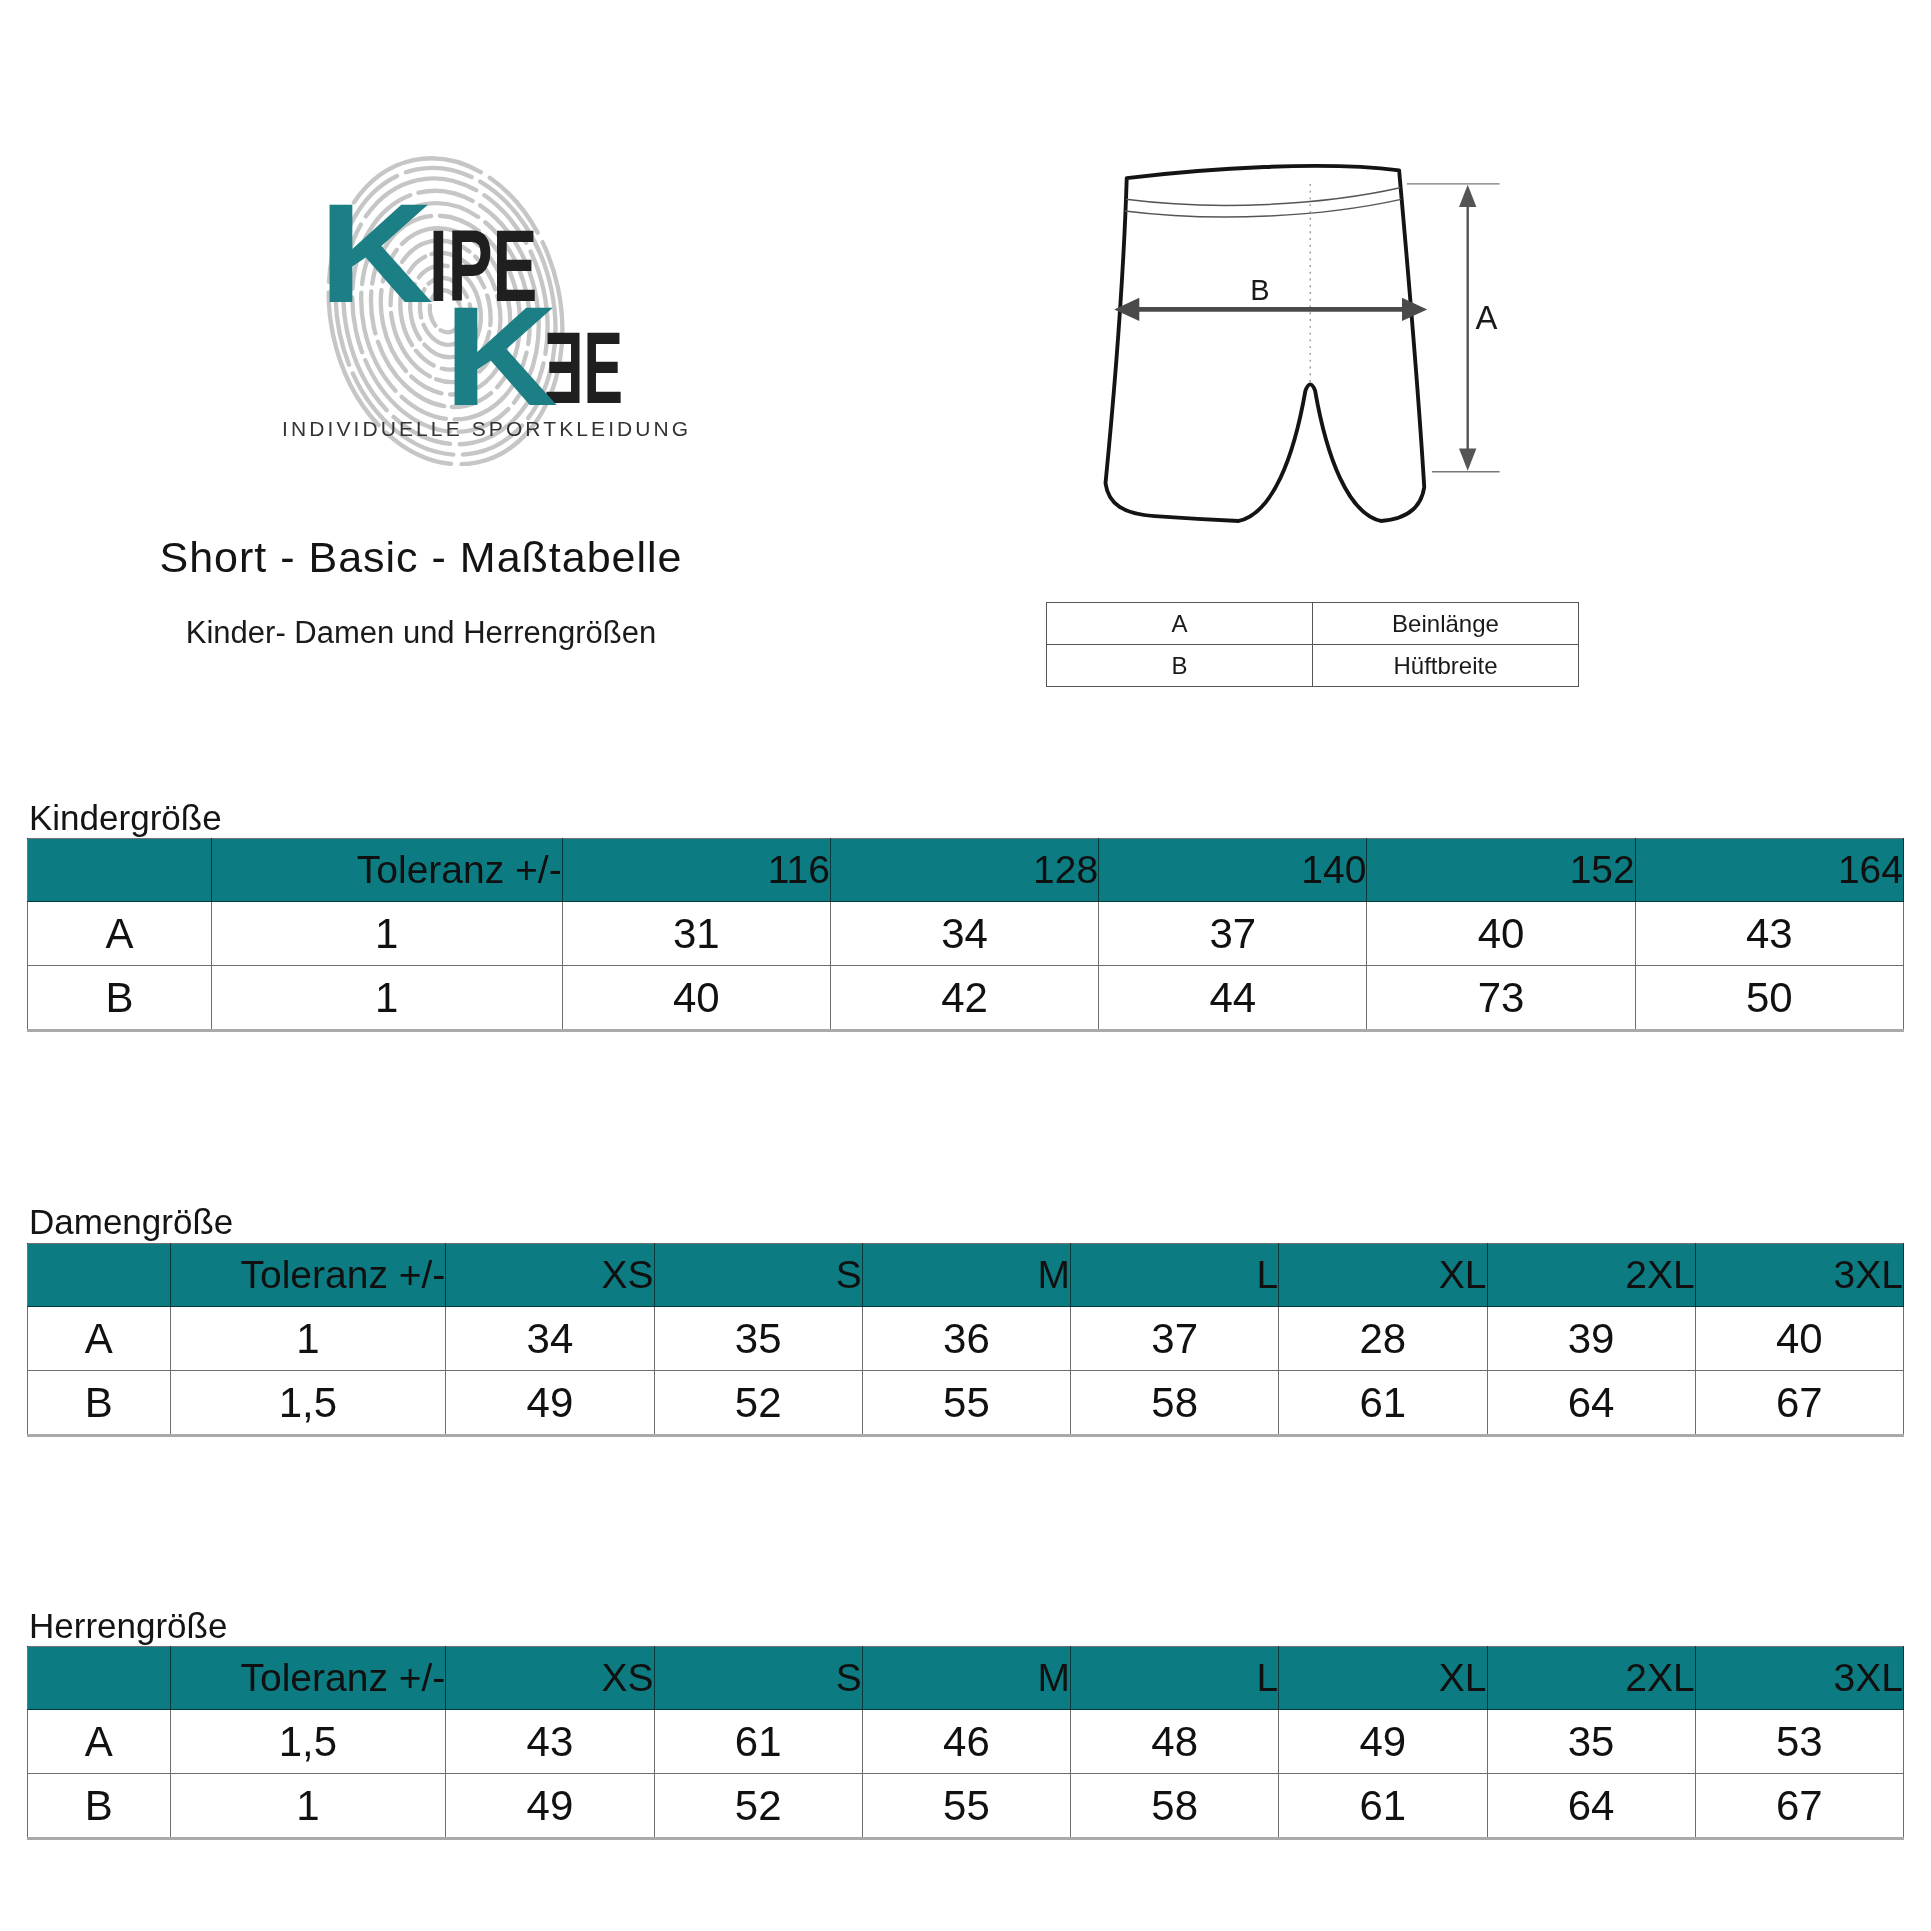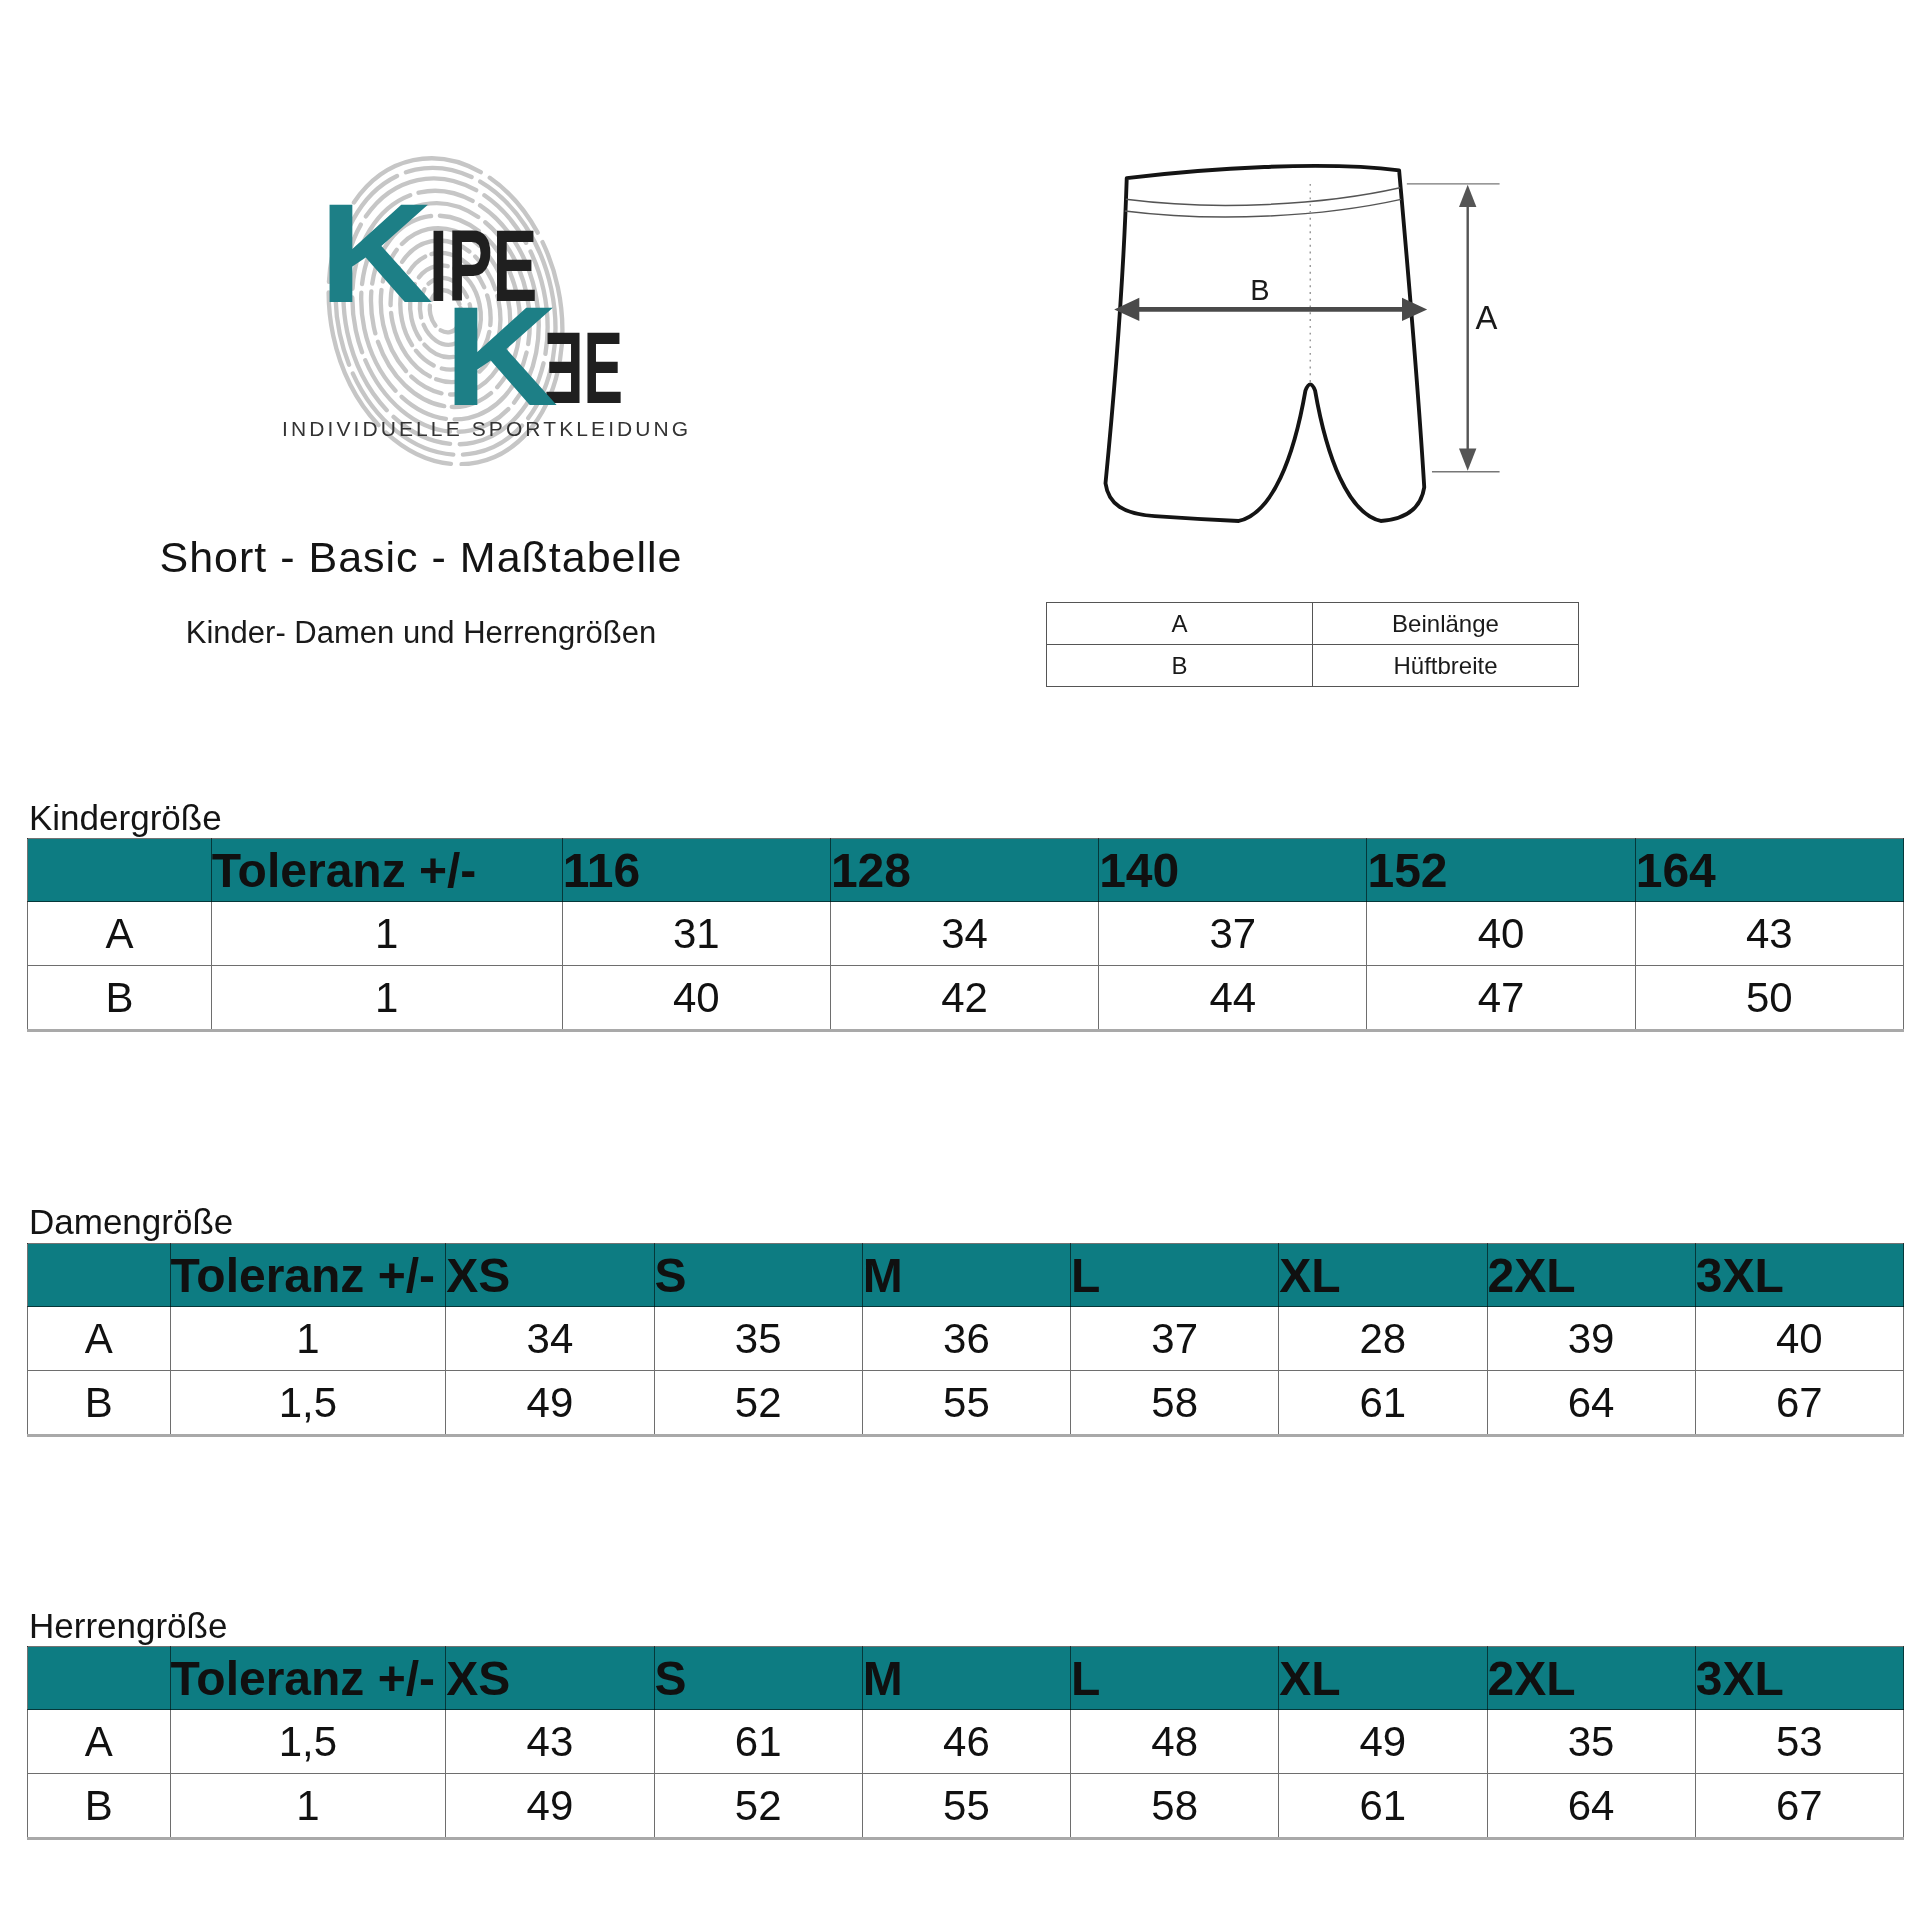--- a/index.html
+++ b/index.html
@@ -33,21 +33,21 @@
   .diagram{position:absolute;left:1033px;top:124px;}
 
   
   .legend{position:absolute;left:1046px;top:602px;width:533px;border-collapse:collapse;table-layout:fixed;}
   .legend td{border:1px solid #555;height:41px;text-align:center;font-size:24px;color:#1a1a1a;padding:0;}
 
   
   .size-label{position:absolute;left:29px;font-size:35px;color:#141414;}
   .size-table-wrap{position:absolute;left:27px;width:1877px;}
   table.size-table{width:100%;border-collapse:collapse;table-layout:fixed;border-top:1.9px solid #333;border-left:1px solid #777;border-right:1px solid #777;border-bottom:3.9px solid #a9a9a9;}
-  table.size-table th{background:var(--teal);color:#101010;font-weight:700;font-size:48px;height:62px;border:1px solid rgba(0,0,0,0.55);padding:0;text-align:left;vertical-align:middle;}
+  table.size-table th{background:var(--teal);color:#101010;font-weight:400;font-size:39px;height:62px;border:1px solid rgba(0,0,0,0.55);padding:0;text-align:right;vertical-align:middle;}
   table.size-table td{font-size:42px;height:63px;border:1px solid #6e6e6e;text-align:center;vertical-align:middle;padding:0;color:#111;}
   .lab-kinder{top:798px;} .tab-kinder{top:838px;}
   .lab-damen{top:1202px;} .tab-damen{top:1243px;}
   .lab-herren{top:1606px;} .tab-herren{top:1646px;}
 </style>
 </head>
 <body>
 
 <div id="page">
 
@@ -155,21 +155,21 @@
             <td>37</td>
             <td>40</td>
             <td>43</td>
           </tr>
           <tr>
             <td>B</td>
             <td>1</td>
             <td>40</td>
             <td>42</td>
             <td>44</td>
-            <td>47</td>
+            <td>73</td>
             <td>50</td>
           </tr>
         </tbody>
       </table>
     </div>
 
   <div class="size-label lab-damen">Damengröße</div>
   <div class="size-table-wrap tab-damen">
       <table class="size-table">
         <colgroup>

